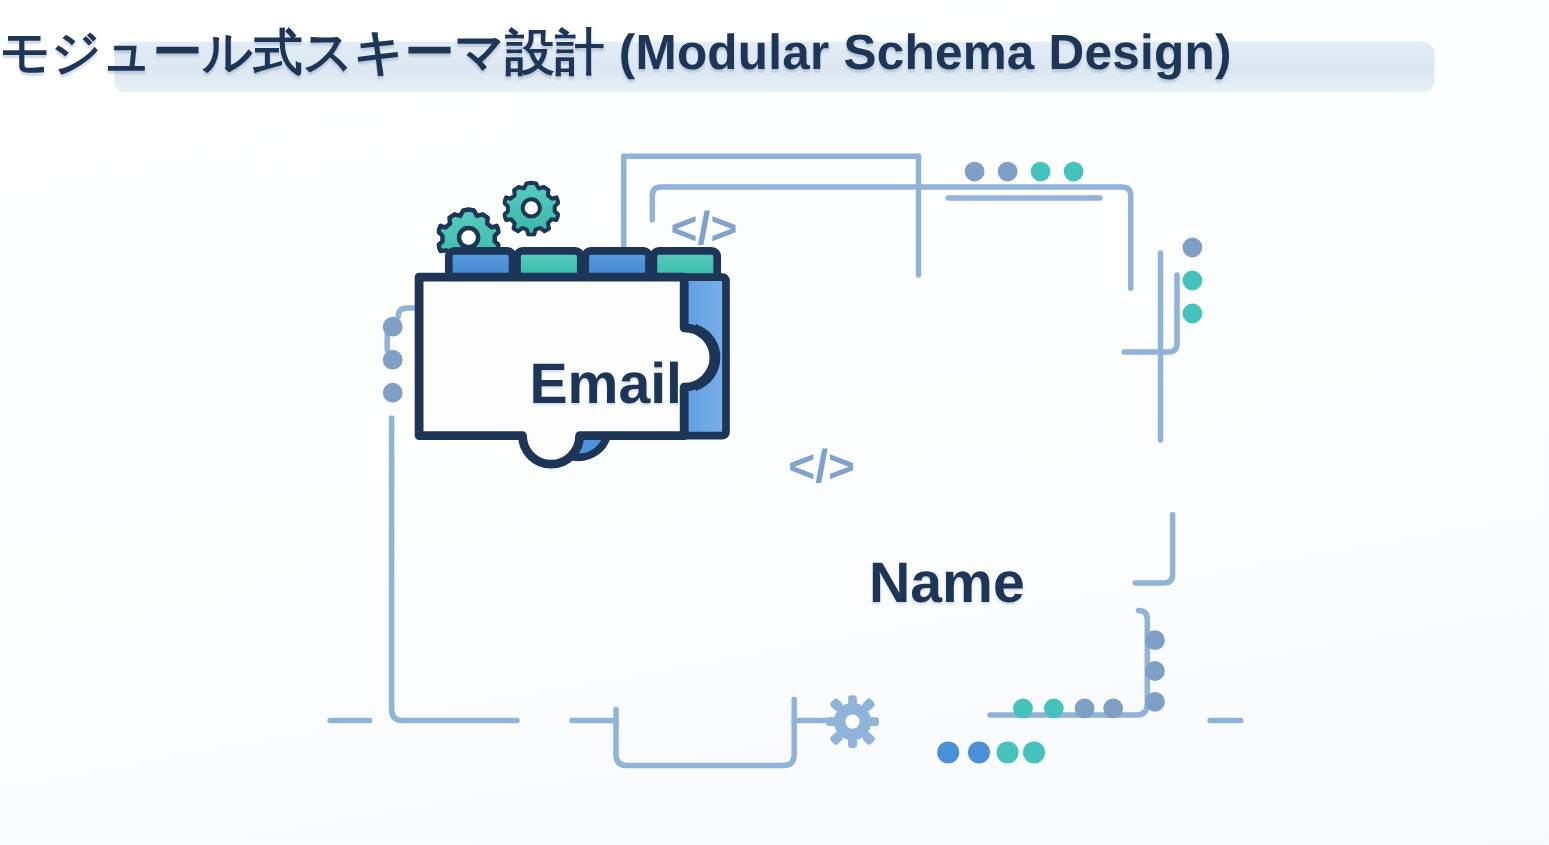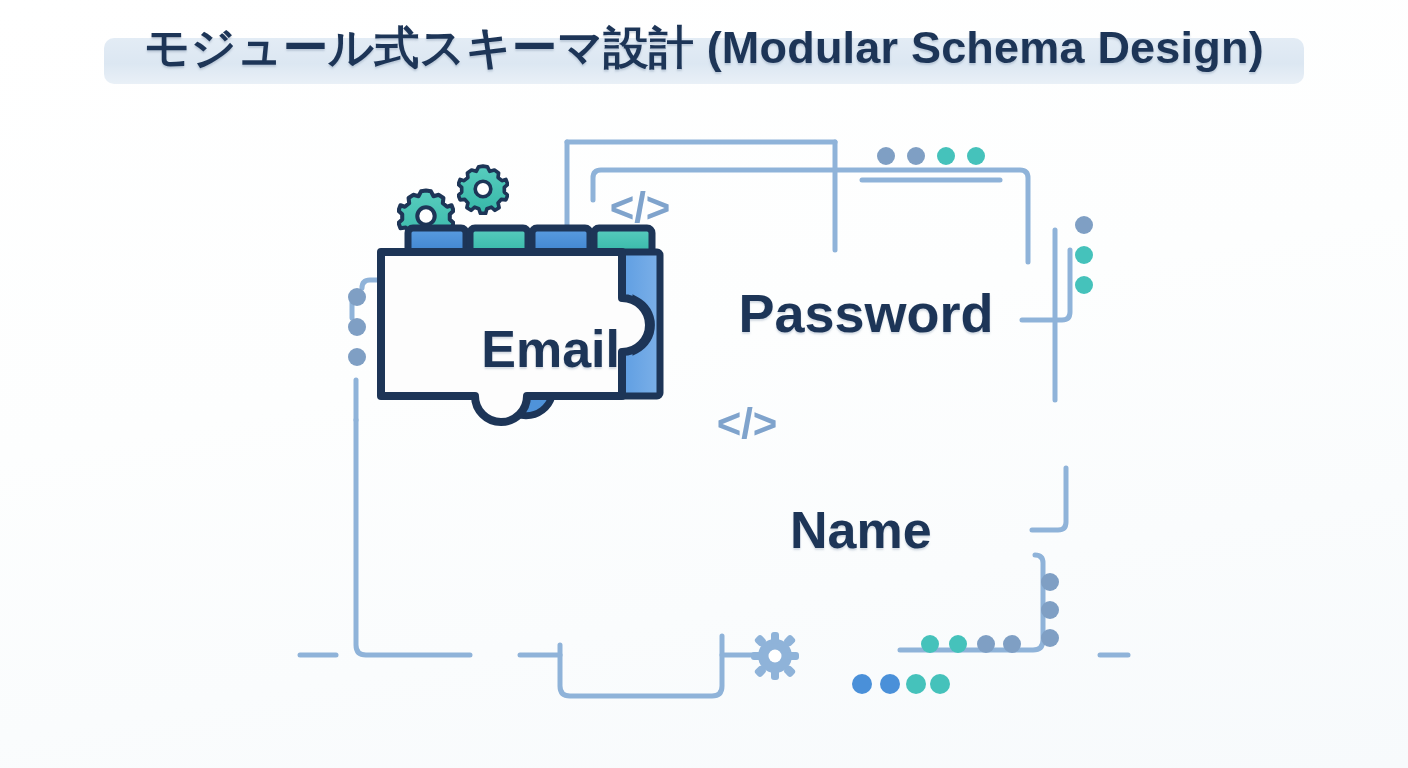--- a/index.html
+++ b/index.html
@@ -18,21 +18,21 @@
   }
   #bgsvg, #fgsvg {
     position: absolute;
     left: 0; top: 0;
     width: 1408px; height: 768px;
   }
   #title-wrap {
     position: absolute;
     left: 0; top: 22px;
     width: 1408px;
-    text-align: center;
+    text-align: left;
     z-index: 40;
   }
   #title-band {
     position: absolute;
     left: 104px;
     top: 38px;
     width: 1200px;
     height: 46px;
     background: linear-gradient(180deg, #e3ecf5 0%, #dce7f2 55%, #e9f0f7 100%);
     border-radius: 10px;
@@ -327,16 +327,15 @@
   
 
   
   <div id="title-band"></div>
   <div id="title-wrap">
     <span id="title-text">モジュール式スキーマ設計 (Modular Schema Design)</span>
   </div>
 
   
   <div class="blk-label" id="label-email">Email</div>
-  <div class="blk-label" id="label-password">Password</div>
   <div class="blk-label" id="label-name">Name</div>
 
 </div>
 
 </body></html>

